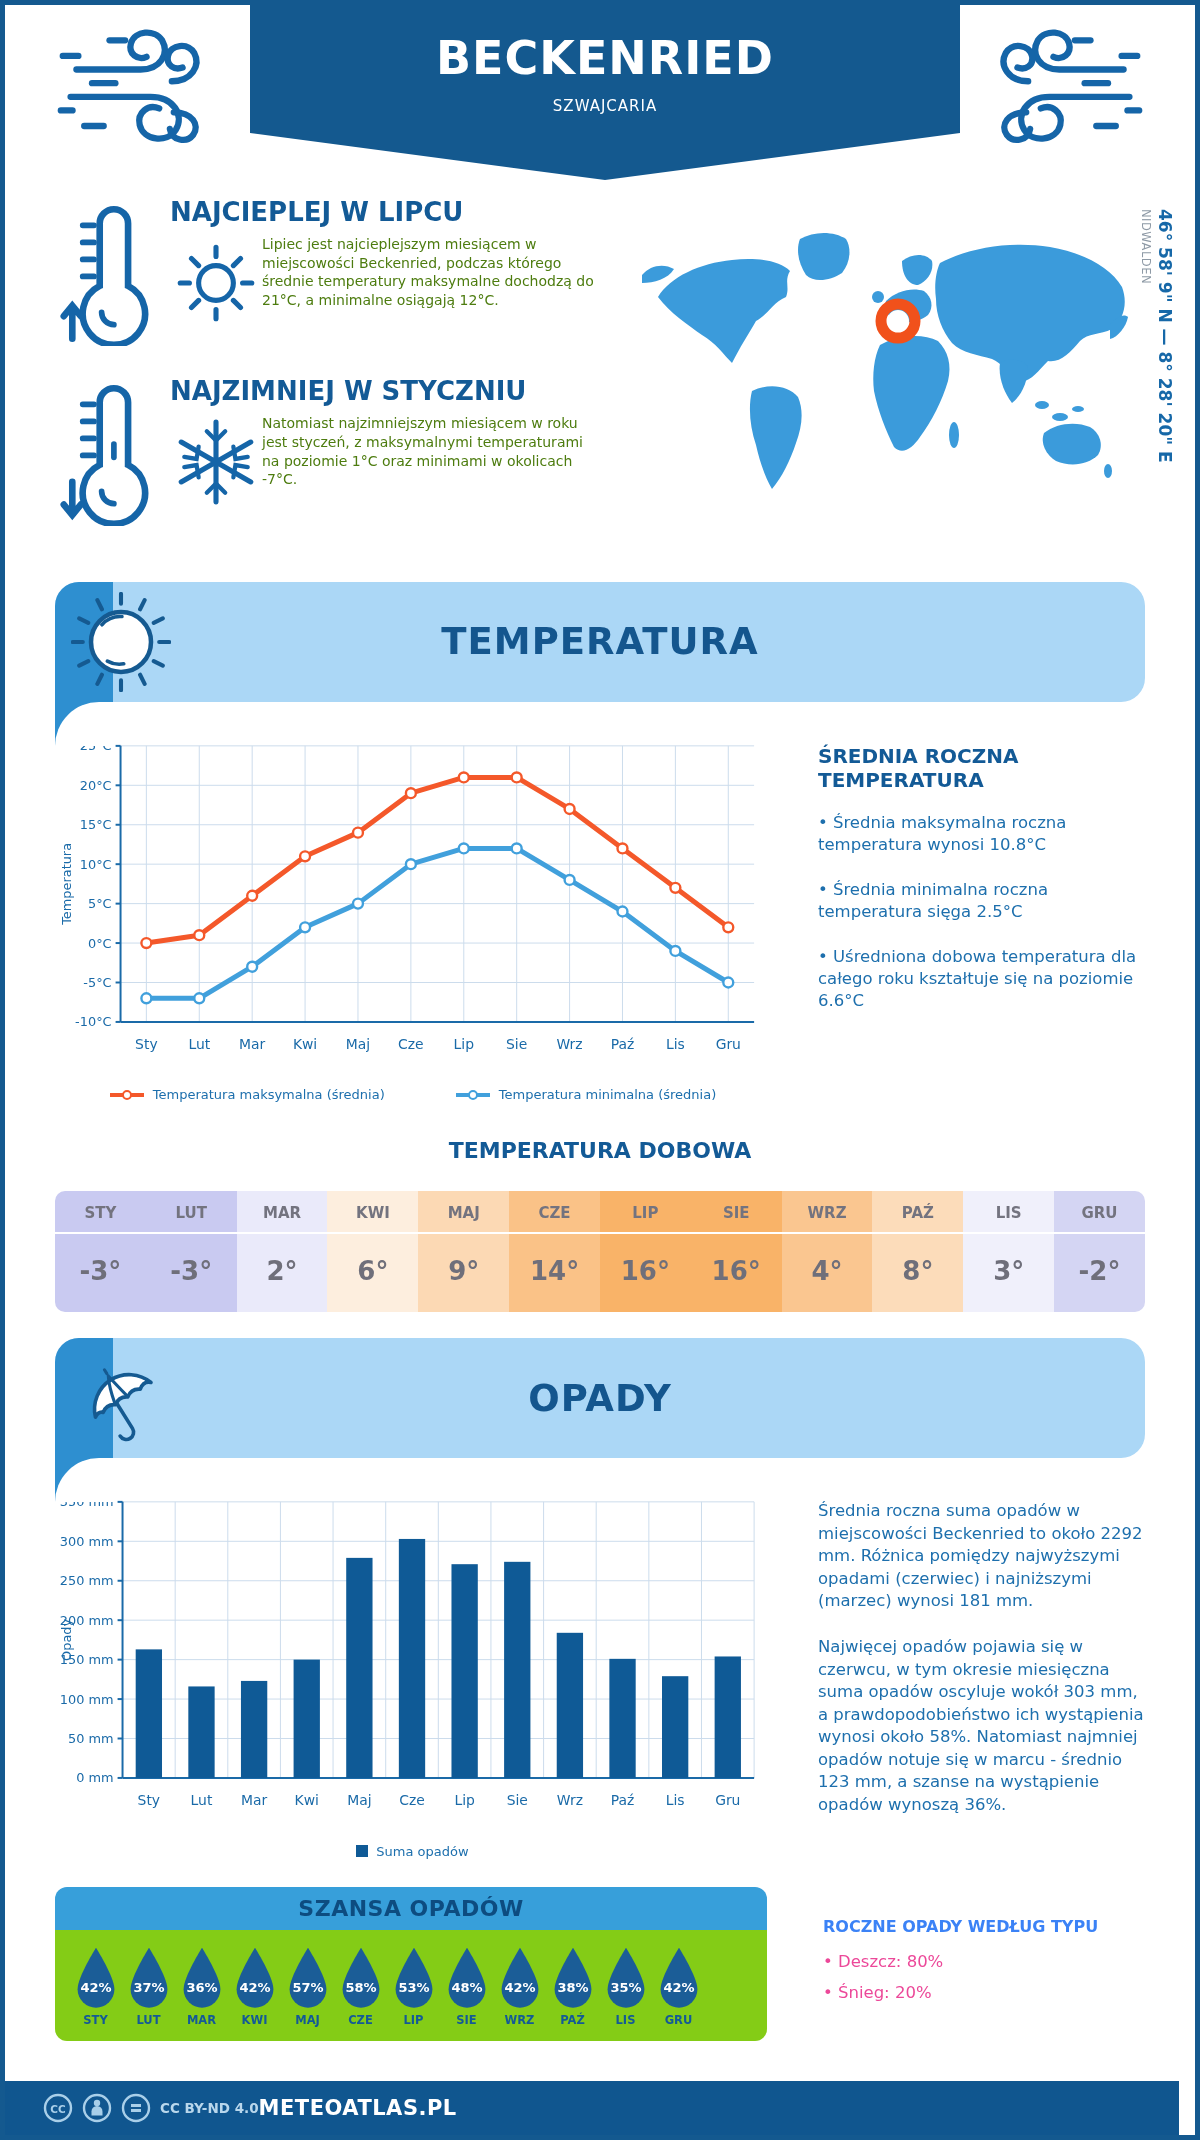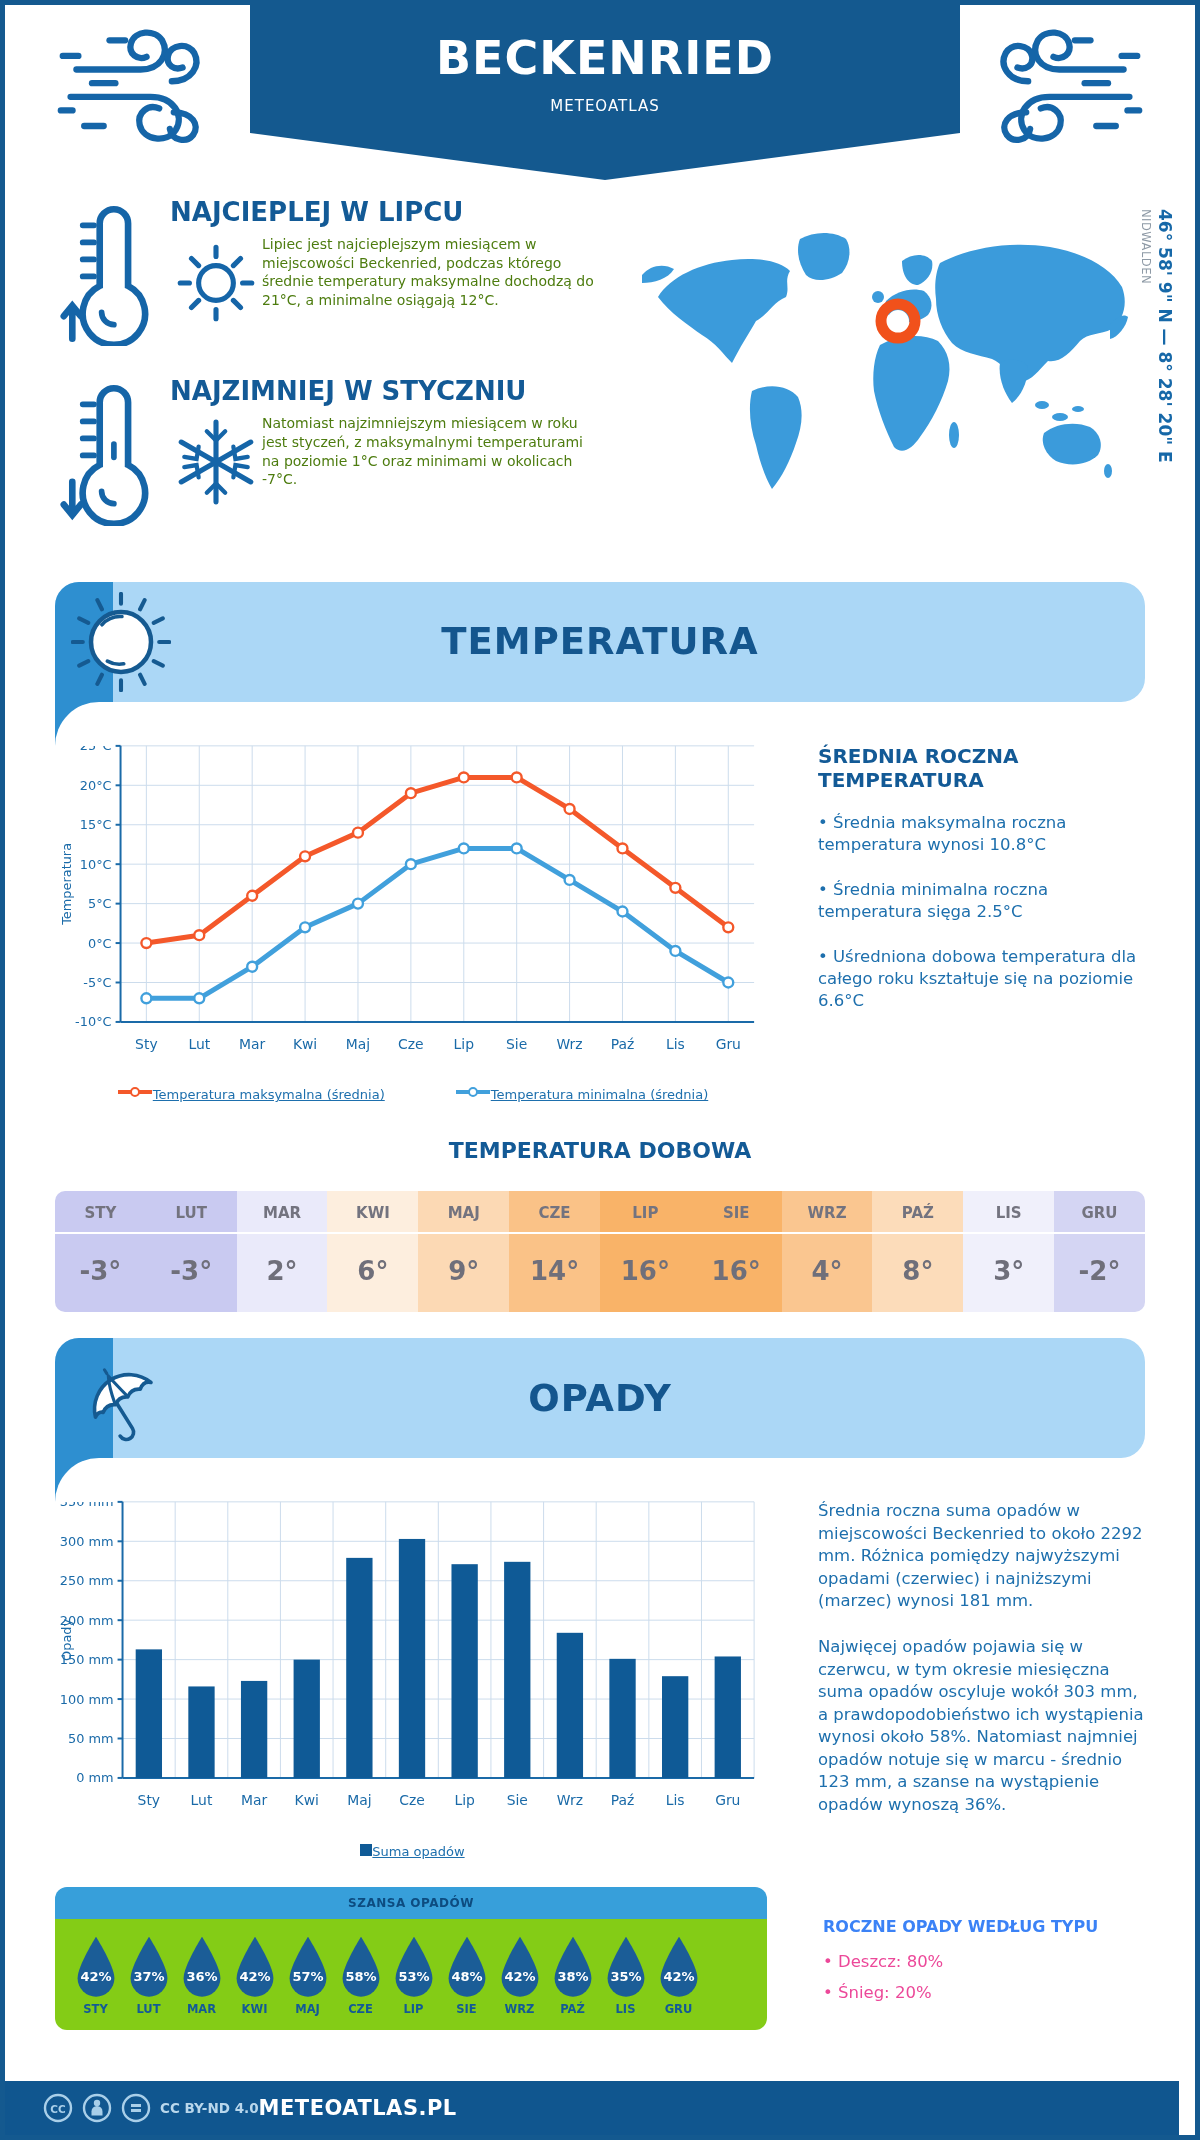--- a/index.html
+++ b/index.html
@@ -42,37 +42,37 @@
   .split{display:flex;padding:26px 50px 0 50px;}
   .chart-col{width:715px;flex:none;}
   .chart-box{width:715px;}
   .chart-svg{width:100%;height:auto;display:block;}
   .grid{stroke:#ccdcec;stroke-width:1;}
   .axis{stroke:#1a6aa8;stroke-width:2;}
   .tick{font-size:13px;fill:#1a6aa8;}
   .tick-cat{font-size:14px;fill:#1a6aa8;}
   .ylab{font-size:13px;fill:#1a6aa8;}
   .legend-row{display:flex;justify-content:center;gap:70px;margin-top:10px;font-size:13px;color:#1d6fad;align-items:center;}
-  .legend-item{display:inline-flex;align-items:flex-start;text-decoration:underline;}
+  .legend-item{display:inline-flex;align-items:center;gap:8px;}
   .side-col{flex:1;padding-left:48px;padding-top:16px;}
   .side-title{font-size:20px;font-weight:bold;color:#135a96;margin:0 0 20px;}
   .side-point{font-size:16.5px;color:#1d6fad;line-height:1.36;margin:0 0 22px;max-width:350px;}
   .side-par{font-size:16.5px;color:#1d6fad;line-height:1.36;margin:0 0 24px;max-width:350px;}
 
   
   .daily-title{text-align:center;font-size:22px;font-weight:bold;color:#135a96;margin:36px 0 28px;}
   .month-table{display:flex;margin:0 50px;border-radius:10px;overflow:hidden;}
   .mcell{flex:1;text-align:center;}
   .mcell-head{padding:13px 0 10px;font-size:15px;font-weight:bold;color:#73737f;border-bottom:2px solid #fff;}
   .mcell-val{padding:22px 0 26px;font-size:26px;font-weight:bold;color:#6f6f7a;}
 
   
   .bottom{display:flex;padding:28px 50px 0 50px;}
   .chance-panel{width:712px;flex:none;border-radius:12px;overflow:hidden;}
-  .chance-head{background:#379fda;text-align:center;padding:9px 0;font-size:12px;font-weight:bold;color:#0d4c80;letter-spacing:.5px;}
+  .chance-head{background:#379fda;text-align:center;padding:9px 0;font-size:22px;font-weight:bold;color:#0d4c80;letter-spacing:.5px;}
   .chance-body{background:#84cc16;display:flex;padding:16px 14px 14px;}
   .drop-item{width:53px;text-align:center;}
   .drop-svg{width:46px;height:62px;display:block;margin:0 auto;}
   .drop-pct{font-size:17px;font-weight:bold;fill:#fff;}
   .drop-month{font-size:11.5px;font-weight:bold;color:#135a96;margin-top:5px;}
   .type-col{flex:1;padding-left:56px;padding-top:30px;}
   .type-title{font-size:16px;font-weight:bold;color:#3b82f6;margin:0 0 16px;}
   .type-point{font-size:16.5px;color:#ec4899;margin:0 0 12px;}
 
   
@@ -83,21 +83,21 @@
 </head>
 <body>
 
 <div class="page">
 
   <div class="header">
     <svg class="header-banner" viewBox="0 0 710 175" preserveAspectRatio="none">
       <path d="M0 0 H710 V128 L355 175 L0 128 Z" fill="#14598f"></path>
     </svg>
     <div class="header-title">BECKENRIED</div>
-    <div class="header-sub">METEOATLAS</div>
+    <div class="header-sub">SZWAJCARIA</div>
 
     <svg class="wind left" viewBox="0 0 190 140" fill="none" stroke="#1565a8" stroke-width="6.5" stroke-linecap="round">
       <path d="M22 50 H88 C108 50 118 34 110 20 C102 8 82 10 78 23 C75 34 85 41 94 37"></path>
       <path d="M120 62 C140 62 150 46 143 33 C136 22 119 24 116 36 C114 46 123 51 131 48"></path>
       <path d="M16 78 H98 C122 78 133 97 124 112 C115 126 91 123 87 107 C84 94 96 85 107 90"></path>
       <path d="M122 94 C141 94 149 107 142 117 C135 126 120 123 118 111"></path>
       <path d="M8 36 h16"></path>
         <path d="M56 20 h16"></path>
         <path d="M38 64 h24"></path>
       <path d="M6 92 h12"></path>

